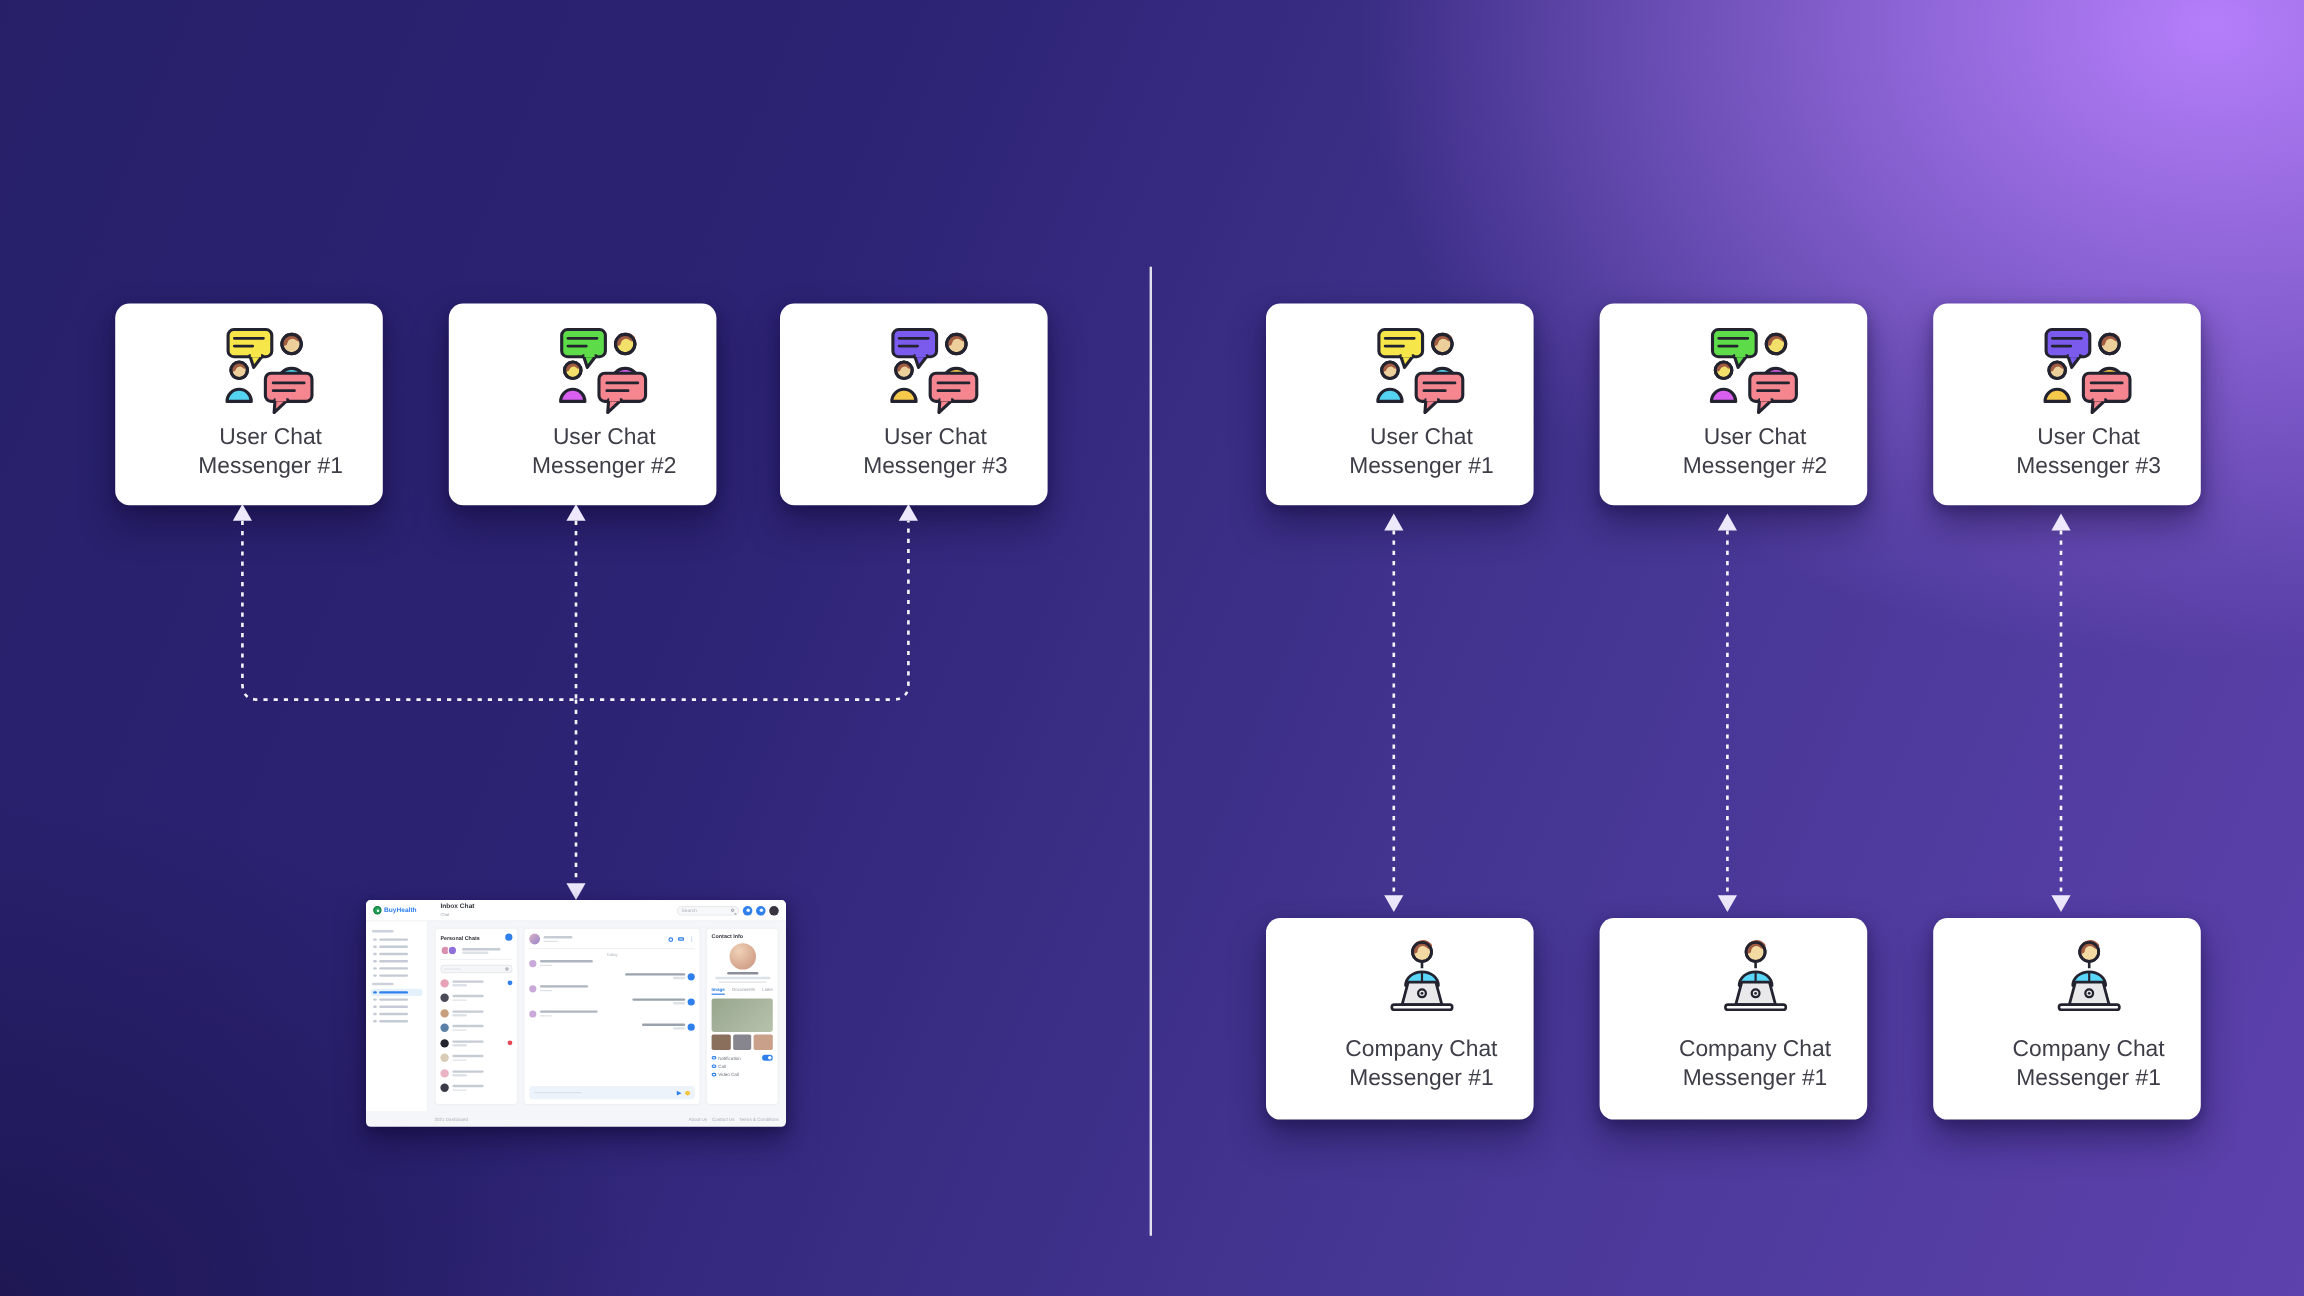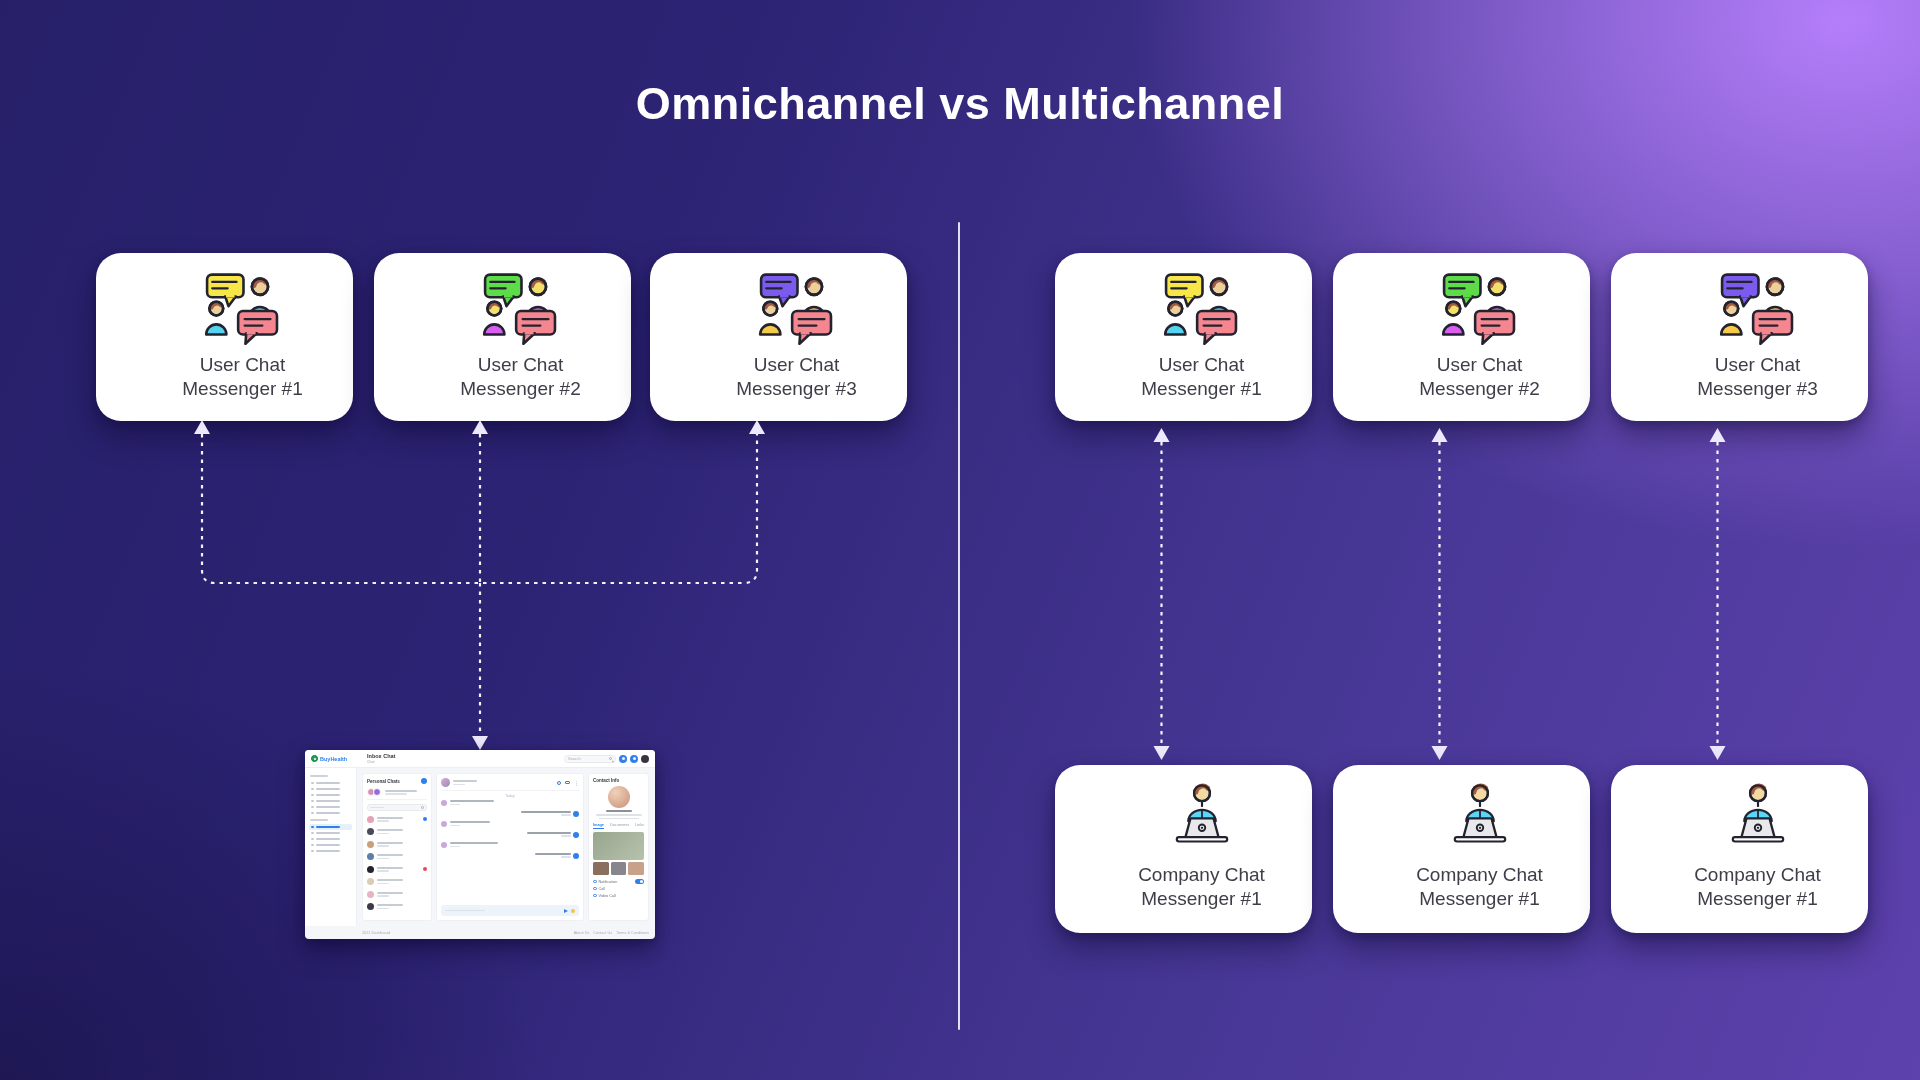--- a/index.html
+++ b/index.html
@@ -15,22 +15,22 @@
   .page-title{
     position:absolute; top:78px; left:0; width:1920px; text-align:center;
     color:#ffffff; font-size:45px; font-weight:700; letter-spacing:.5px;
   }
   .divider{
     position:absolute; left:958px; top:222px; width:2px; height:808px;
     background:rgba(255,255,255,.85); border-radius:1px;
   }
   
   .card{
-    position:absolute; width:257px; height:168px; background:#ffffff;
-    border-radius:25px; box-shadow:0 16px 30px rgba(16,8,52,.45), 0 4px 10px rgba(16,8,52,.28);
+    position:absolute; width:223px; height:168px; background:#ffffff;
+    border-radius:12px; box-shadow:0 16px 30px rgba(16,8,52,.45), 0 4px 10px rgba(16,8,52,.28);
     display:flex; flex-direction:column; align-items:center;padding-left:36px;
   }
   .card .icon-wrap{ width:82px; height:72px; margin-top:20px; }
   .card .icon-wrap svg{ width:100%; height:100%; display:block; }
   .card .card-label{
     margin-top:8px; width:150px; text-align:center;
     font-size:19px; line-height:1.28; font-weight:500; color:#3e3e48;
   }
   .company-card .icon-wrap{ width:72px; height:76px; margin-top:14px; }
   
@@ -125,21 +125,20 @@
   .crm-caption{
     position:absolute; left:255px; top:963px; width:450px; text-align:center;
     color:#ffffff; font-size:27px; font-weight:700; letter-spacing:.3px;
   }
 </style>
 </head>
 <body>
 
 <div class="stage">
 
-  <h1 class="page-title">Omnichannel vs Multichannel</h1>
   <div class="divider"></div>
 
   <div class="card user-card" style="left:96px; top:253px;">
     <div class="icon-wrap">
         <svg viewBox="0 0 92 89">
  <path d="M 53 56 a 14 14 0 0 1 28 0 z" fill="#55D4F2" stroke="#23232F" stroke-width="3.2" stroke-linejoin="round"></path>
           <circle cx="67" cy="17" r="10" fill="#EDCF9C" stroke="#23232F" stroke-width="3.2"></circle>
  <path d="M 59.5 15.5 A 8.5 8.5 0 0 1 74 11" fill="none" stroke="#A25C41" stroke-width="6.2" stroke-linecap="round"></path>
  <circle cx="67" cy="17" r="10" fill="none" stroke="#23232F" stroke-width="3.2"></circle>
  <rect x="1.6" y="2" width="45" height="28" rx="6" fill="#F7E64A" stroke="#23232F" stroke-width="3.2"></rect>

